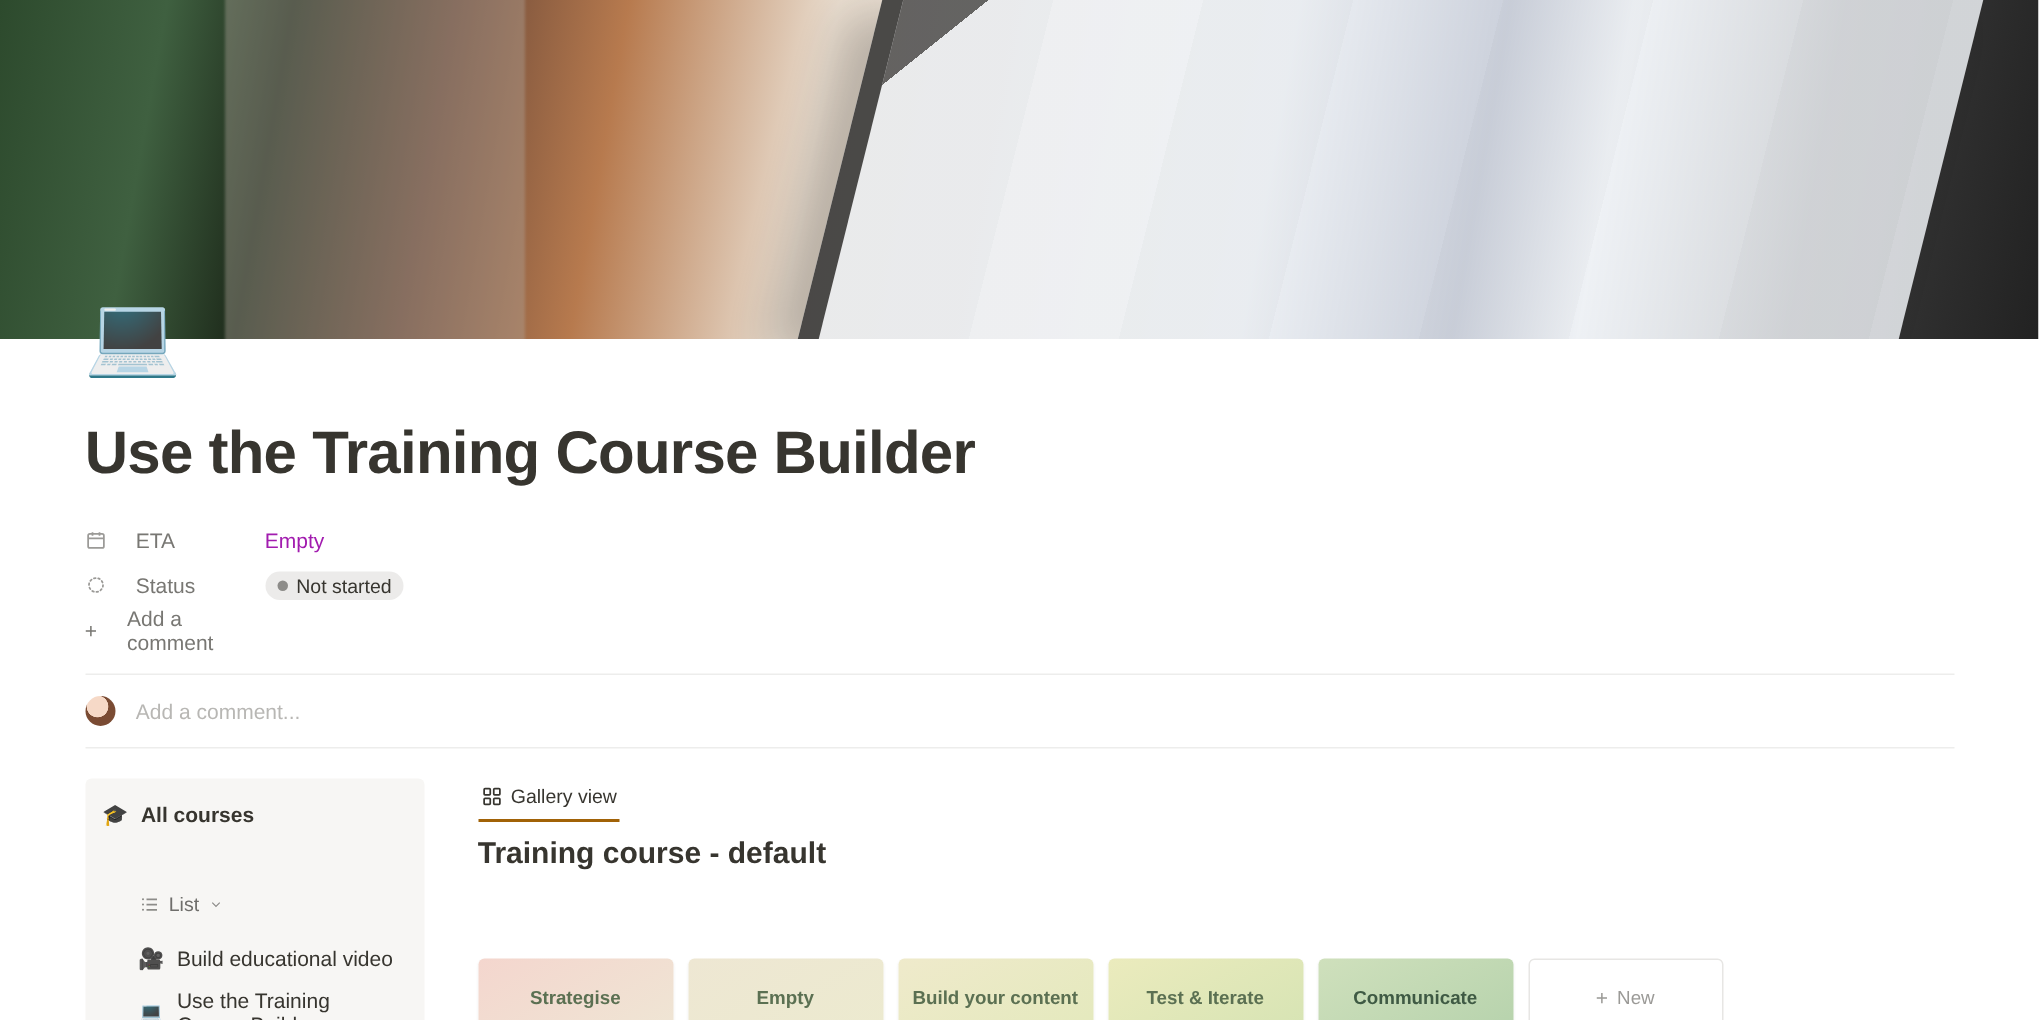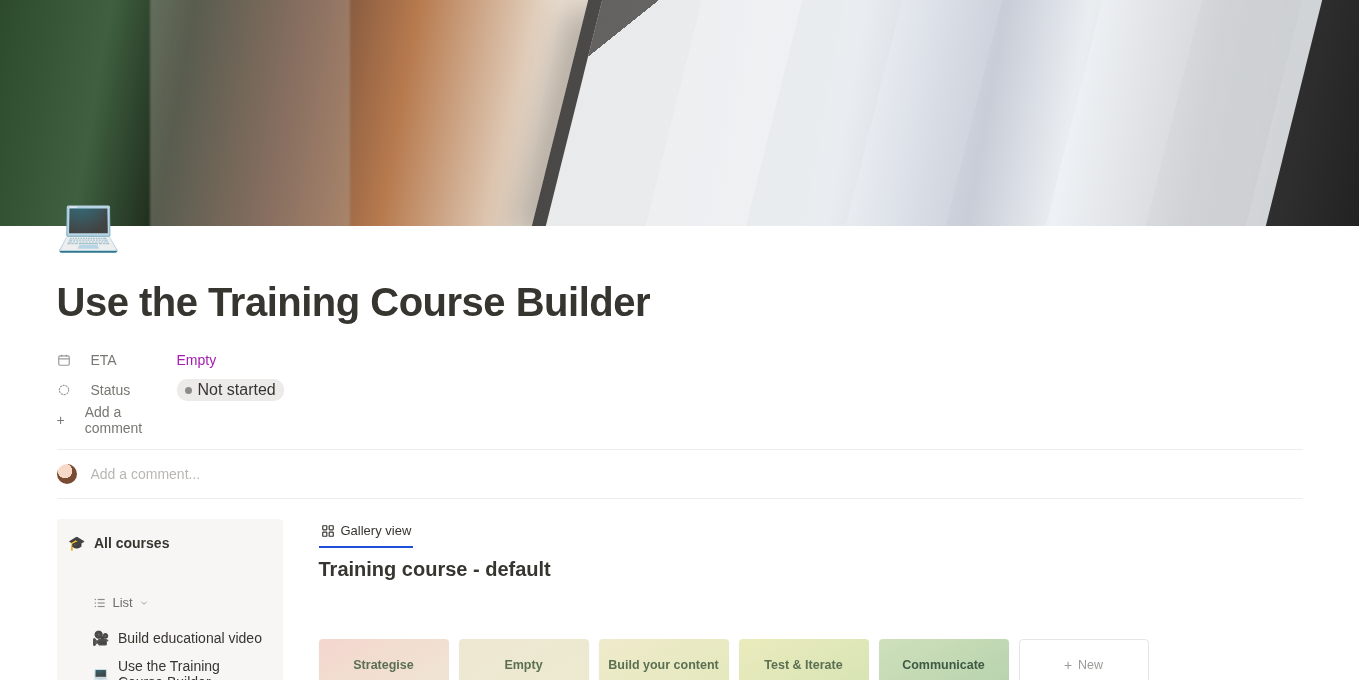--- a/index.html
+++ b/index.html
@@ -94,21 +94,21 @@
   .prop-value { color: #37352f; }
   .prop-value.empty { color: #a21caf; }
   .status-pill {
     display: inline-flex;
     align-items: center;
     gap: 6px;
     background: #ecebea;
     color: #37352f;
     border-radius: 10px;
     padding: 2px 8px;
-    font-size: 16px;
+    font-size: 13px;
   }
   .status-pill .dot {
     width: 7px; height: 7px; border-radius: 50%;
     background: #8d8c89;
   }
 
   .divider {
     height: 1px;
     background: #ededec;
     margin: 14px 0 0 0;
@@ -178,21 +178,21 @@
     align-items: center;
     gap: 6px;
     font-size: 13px;
     color: #37352f;
   }
   .view-tab {
     display: inline-flex;
     align-items: center;
     gap: 6px;
     padding: 4px 2px 8px 2px;
-    border-bottom: 2px solid #1d4ed8;
+    border-bottom: 2px solid #a16207;
   }
   .view-tab svg { width: 14px; height: 14px; }
 
   .db-title {
     margin-top: 10px;
     font-size: 20px;
     font-weight: 700;
     color: #37352f;
   }
 

